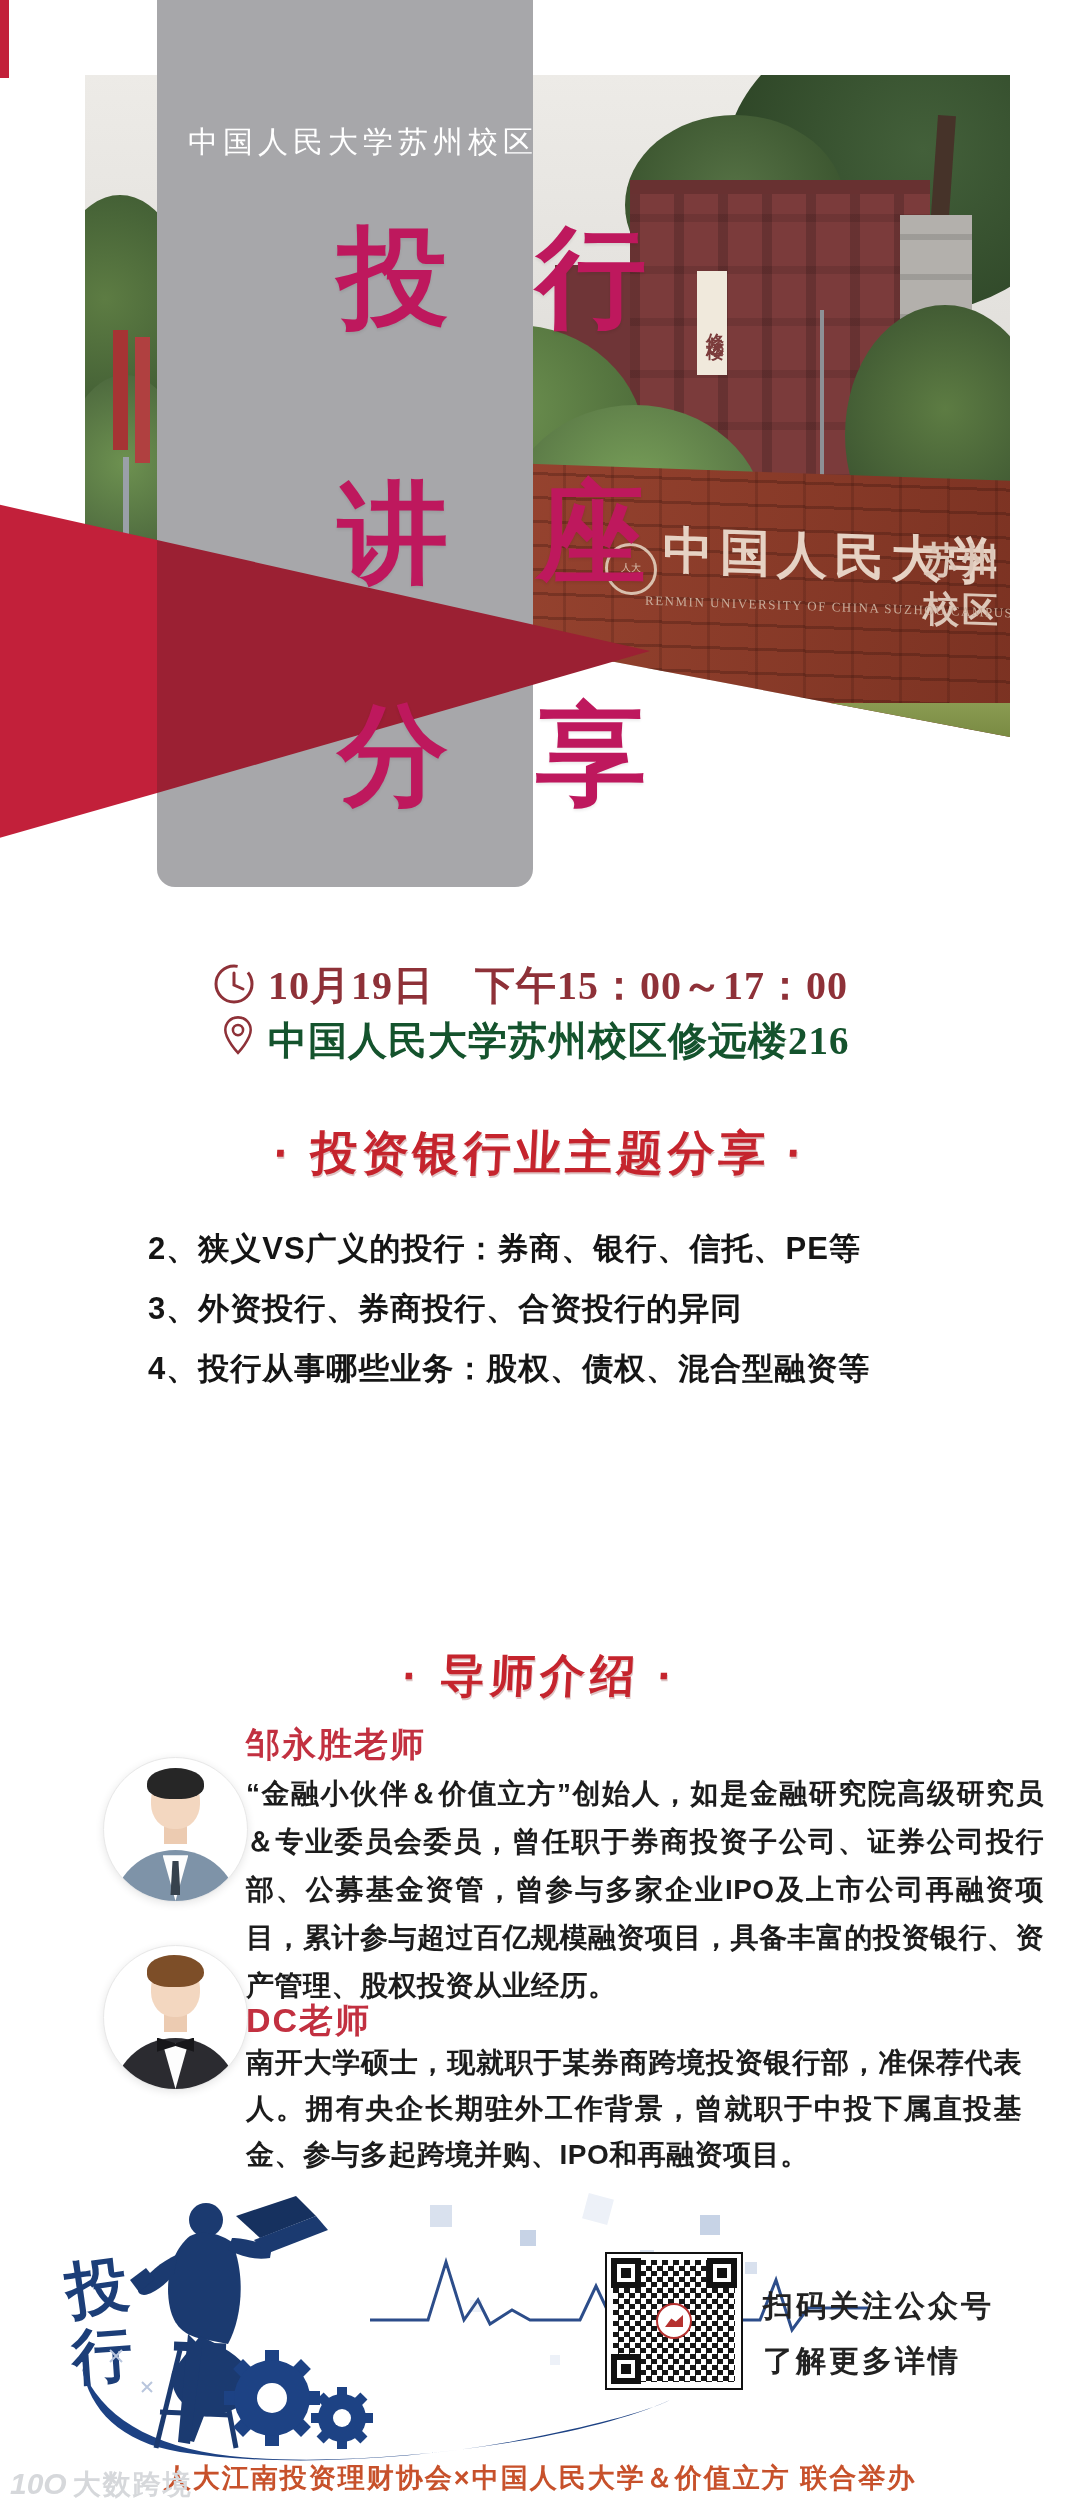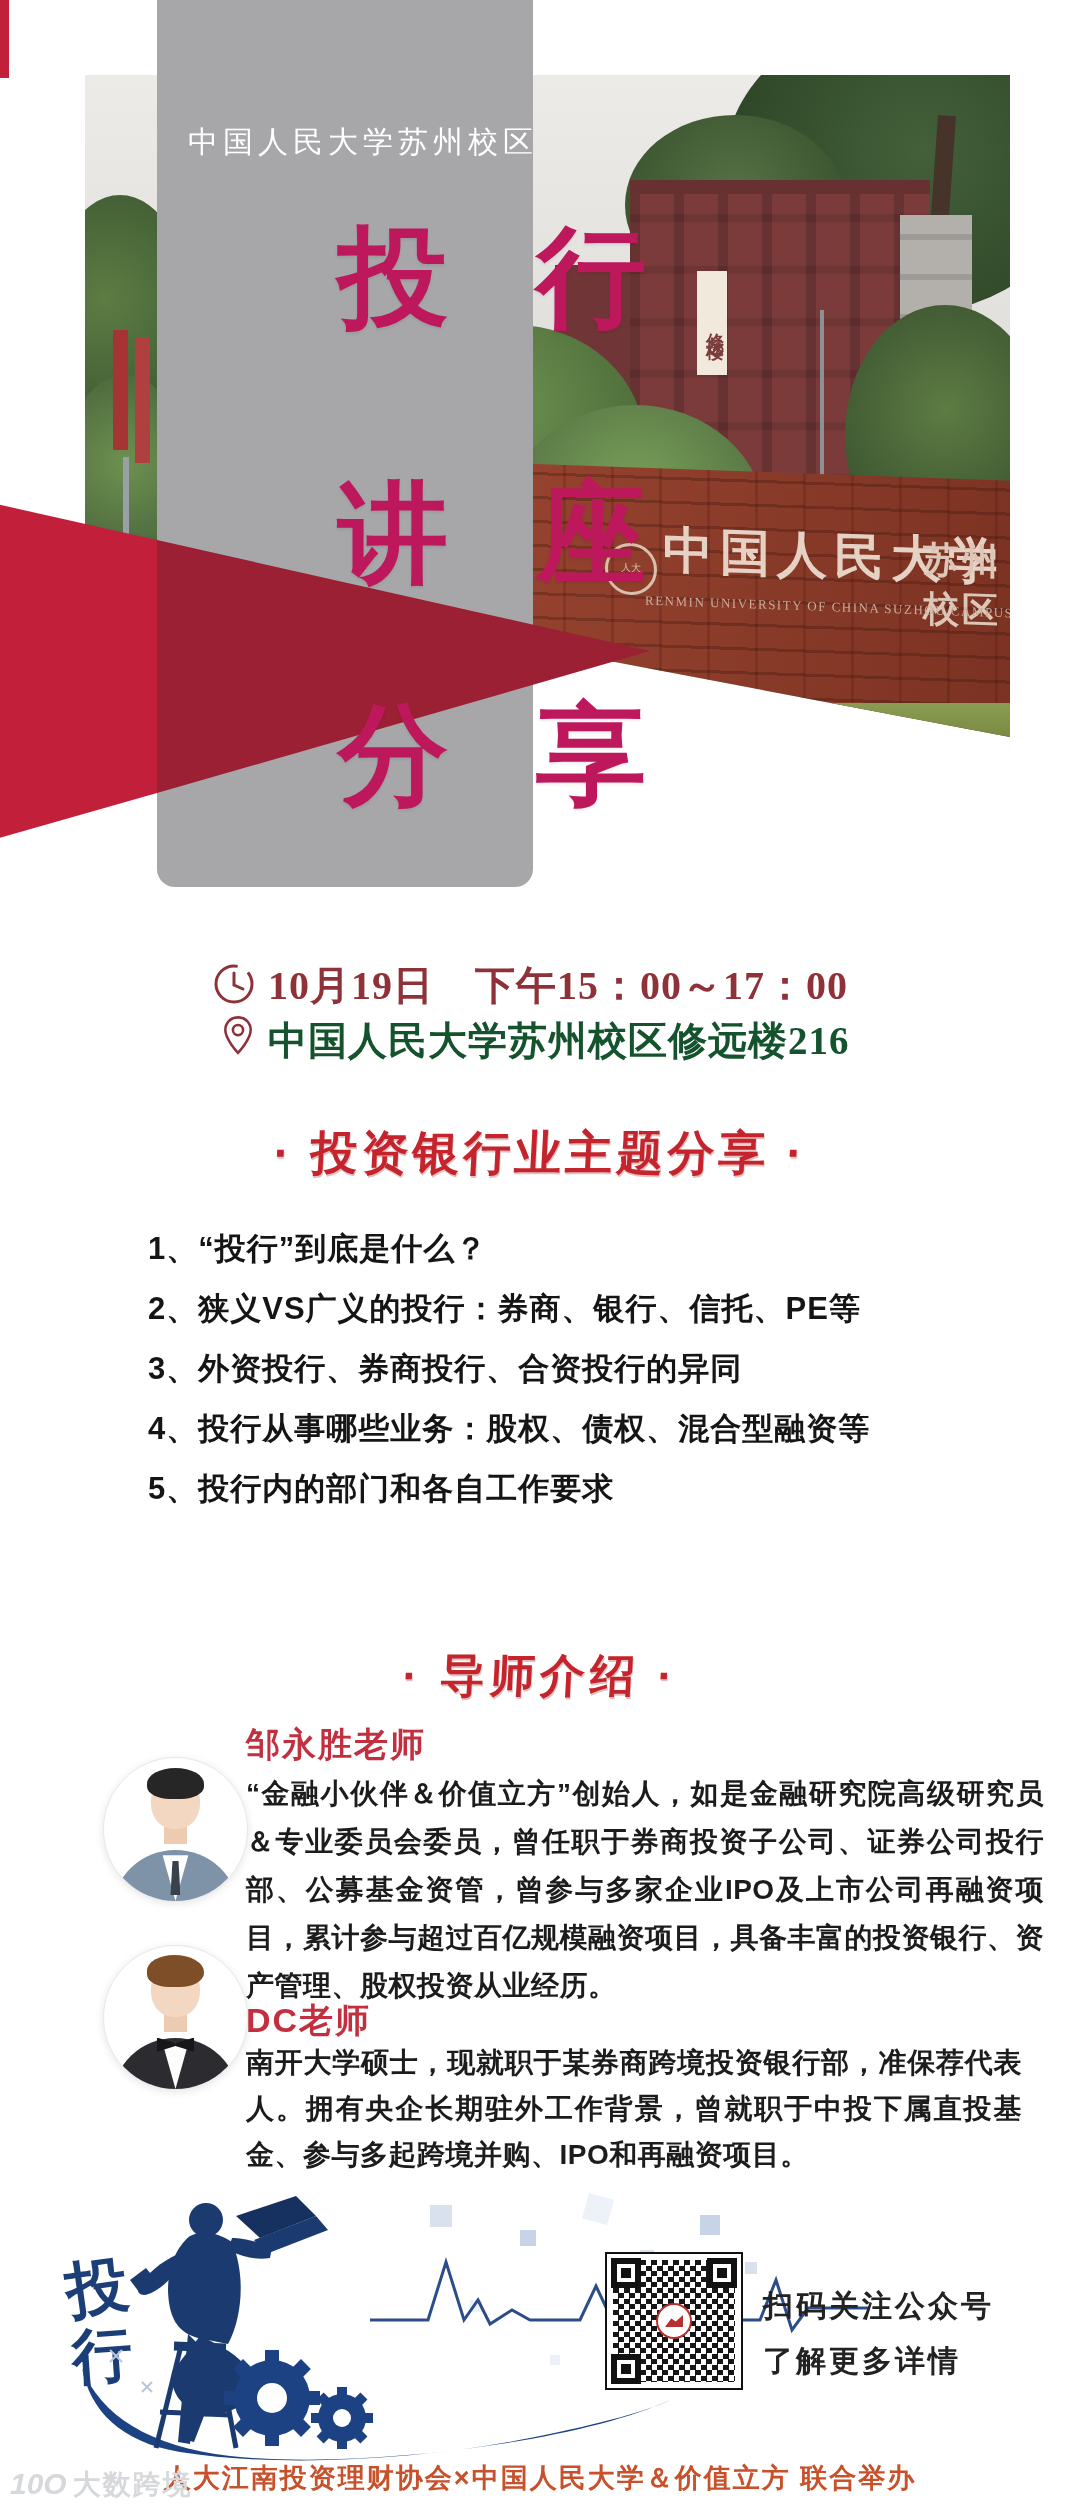--- a/index.html
+++ b/index.html
@@ -184,25 +184,23 @@
 <div class="abs" id="ev-time">10月19日　下午15：00～17：00</div>
 
 <svg class="abs event-ic" id="ic-pin" viewBox="0 0 44 52">
   <path d="M22 4 C13 4 7 11 7 19 C7 30 22 46 22 46 C22 46 37 30 37 19 C37 11 31 4 22 4 Z" fill="none" stroke="#8e3138" stroke-width="3"></path>
   <circle cx="22" cy="19" r="6" fill="none" stroke="#8e3138" stroke-width="3"></circle>
 </svg>
 <div class="abs" id="ev-loc">中国人民大学苏州校区修远楼216</div>
 
 <div class="abs" id="agenda-heading">· 投资银行业主题分享 ·</div>
 <div class="abs" id="agenda-list">
-  <div class="agenda-item">1、“投行”到底是什么？</div>
   <div class="agenda-item">2、狭义VS广义的投行：券商、银行、信托、PE等</div>
   <div class="agenda-item">3、外资投行、券商投行、合资投行的异同</div>
   <div class="agenda-item">4、投行从事哪些业务：股权、债权、混合型融资等</div>
-  <div class="agenda-item">5、投行内的部门和各自工作要求</div>
 </div>
 
 <div class="abs" id="mentors-heading">· 导师介绍 ·</div>
 
 <div class="abs avatar" id="avatar1">
   <div class="av-shoulders suit-blue"></div>
   <div class="av-neck"></div>
   <div class="av-shirt"></div>
   <div class="av-tie"></div>
   <div class="av-head"></div>

